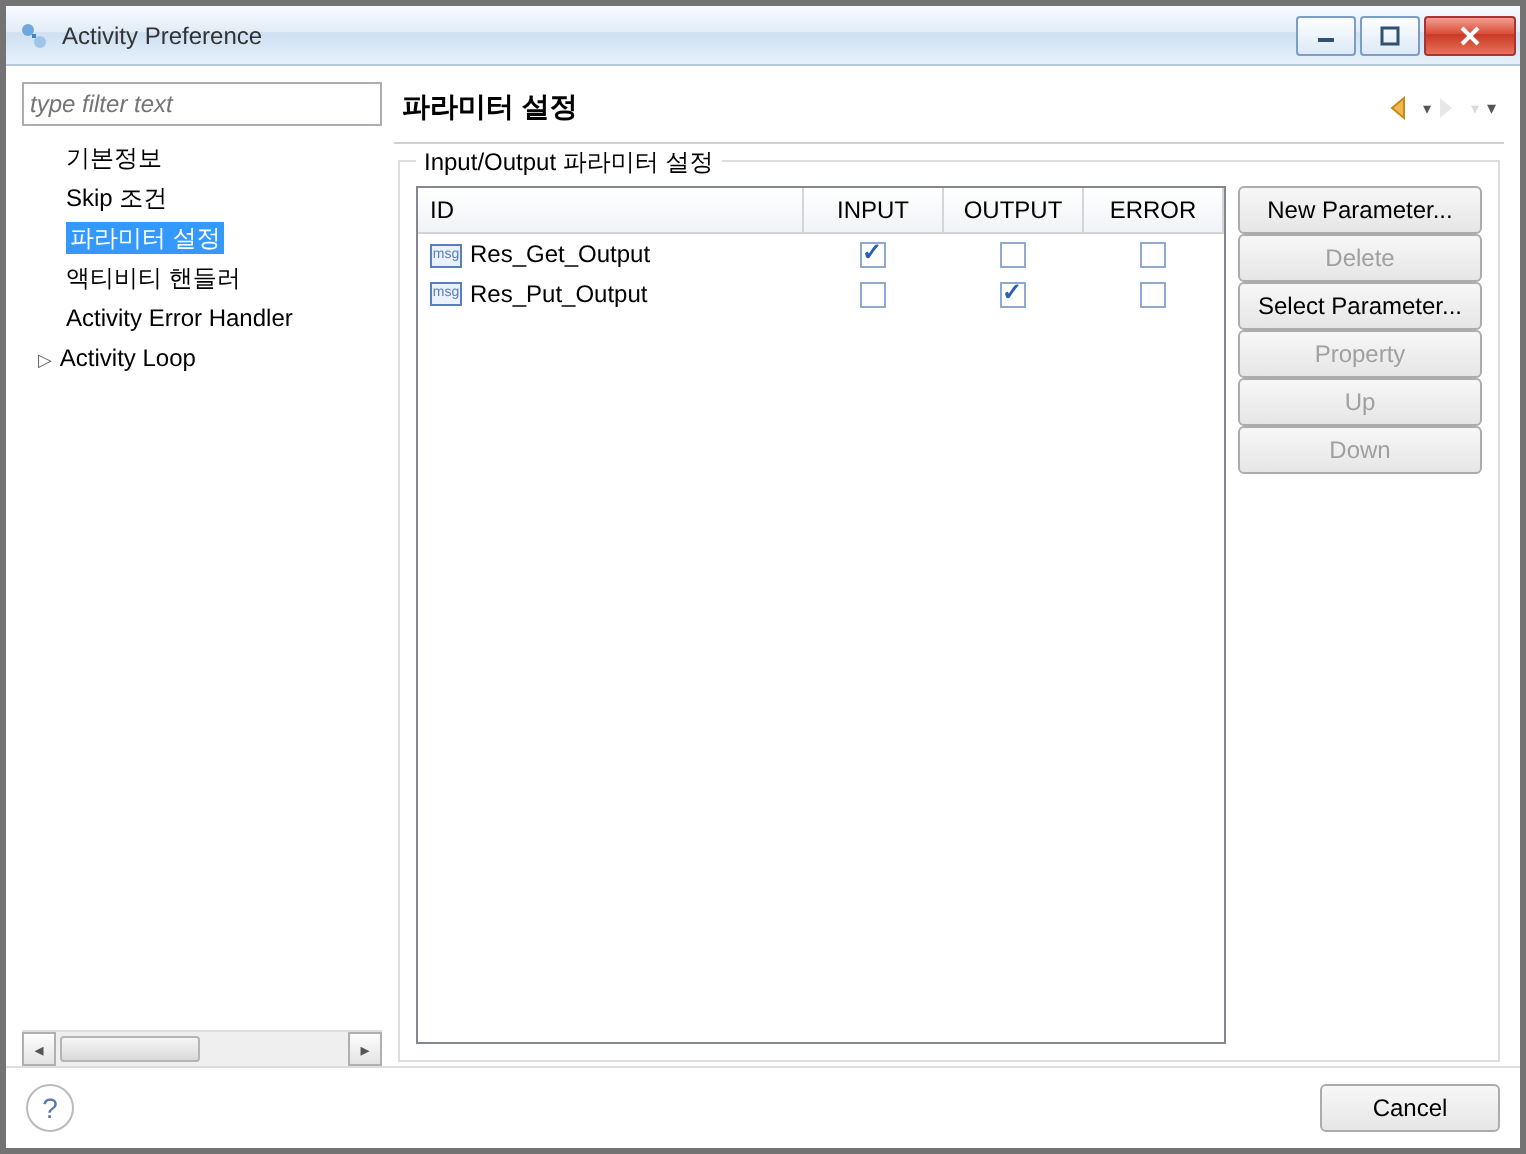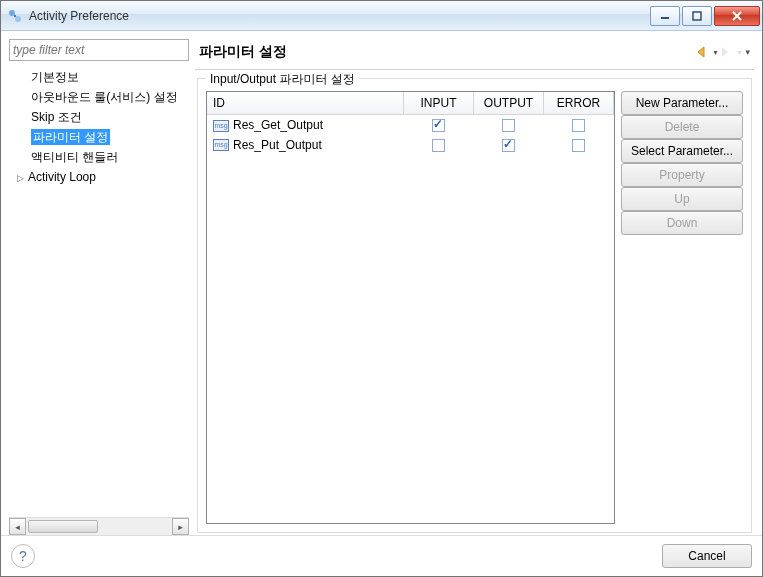--- a/index.html
+++ b/index.html
@@ -6,21 +6,21 @@
   body {
     margin: 0;
     font-family: "Malgun Gothic", "Segoe UI", Tahoma, sans-serif;
     font-size: 12px;
     background: #fff;
     color: #000;
   }
   .window {
     width: 763px;
     height: 577px;
-    border: 1px solid #737373;
+    border: 3px solid #737373;
     display: flex;
     flex-direction: column;
     background: #fff;
   }
   .titlebar {
     height: 30px;
     background: linear-gradient(to bottom, #f7fbff 0%, #e1ecf7 45%, #cfe0f2 46%, #e6f0fa 100%);
     border-bottom: 1px solid #b6c9de;
     display: flex;
     align-items: center;
@@ -223,24 +223,24 @@
           </svg>
         </div>
     </div>
   </div>
 
   <div class="content">
     <div class="left-pane">
       <input class="filter-input" placeholder="type filter text" style="">
       <div class="tree" id="tree">
           <div class="tree-item"><span>기본정보</span></div>
-          <div class="tree-item"><span>아웃바운드 룰(서비스) 설정</span></div>
           <div class="tree-item"><span>Skip 조건</span></div>
           <div class="tree-item selected"><span>파라미터 설정</span></div>
           <div class="tree-item"><span>액티비티 핸들러</span></div>
+          <div class="tree-item"><span>Activity Error Handler</span></div>
           <div class="tree-item expandable"><span>Activity Loop</span></div>
         </div>
       <div class="tree-scroll">
         <div class="scroll-btn">◂</div>
         <div class="scroll-track">
             <div class="scroll-thumb"></div>
           </div>
         <div class="scroll-btn">▸</div>
       </div>
     </div>

